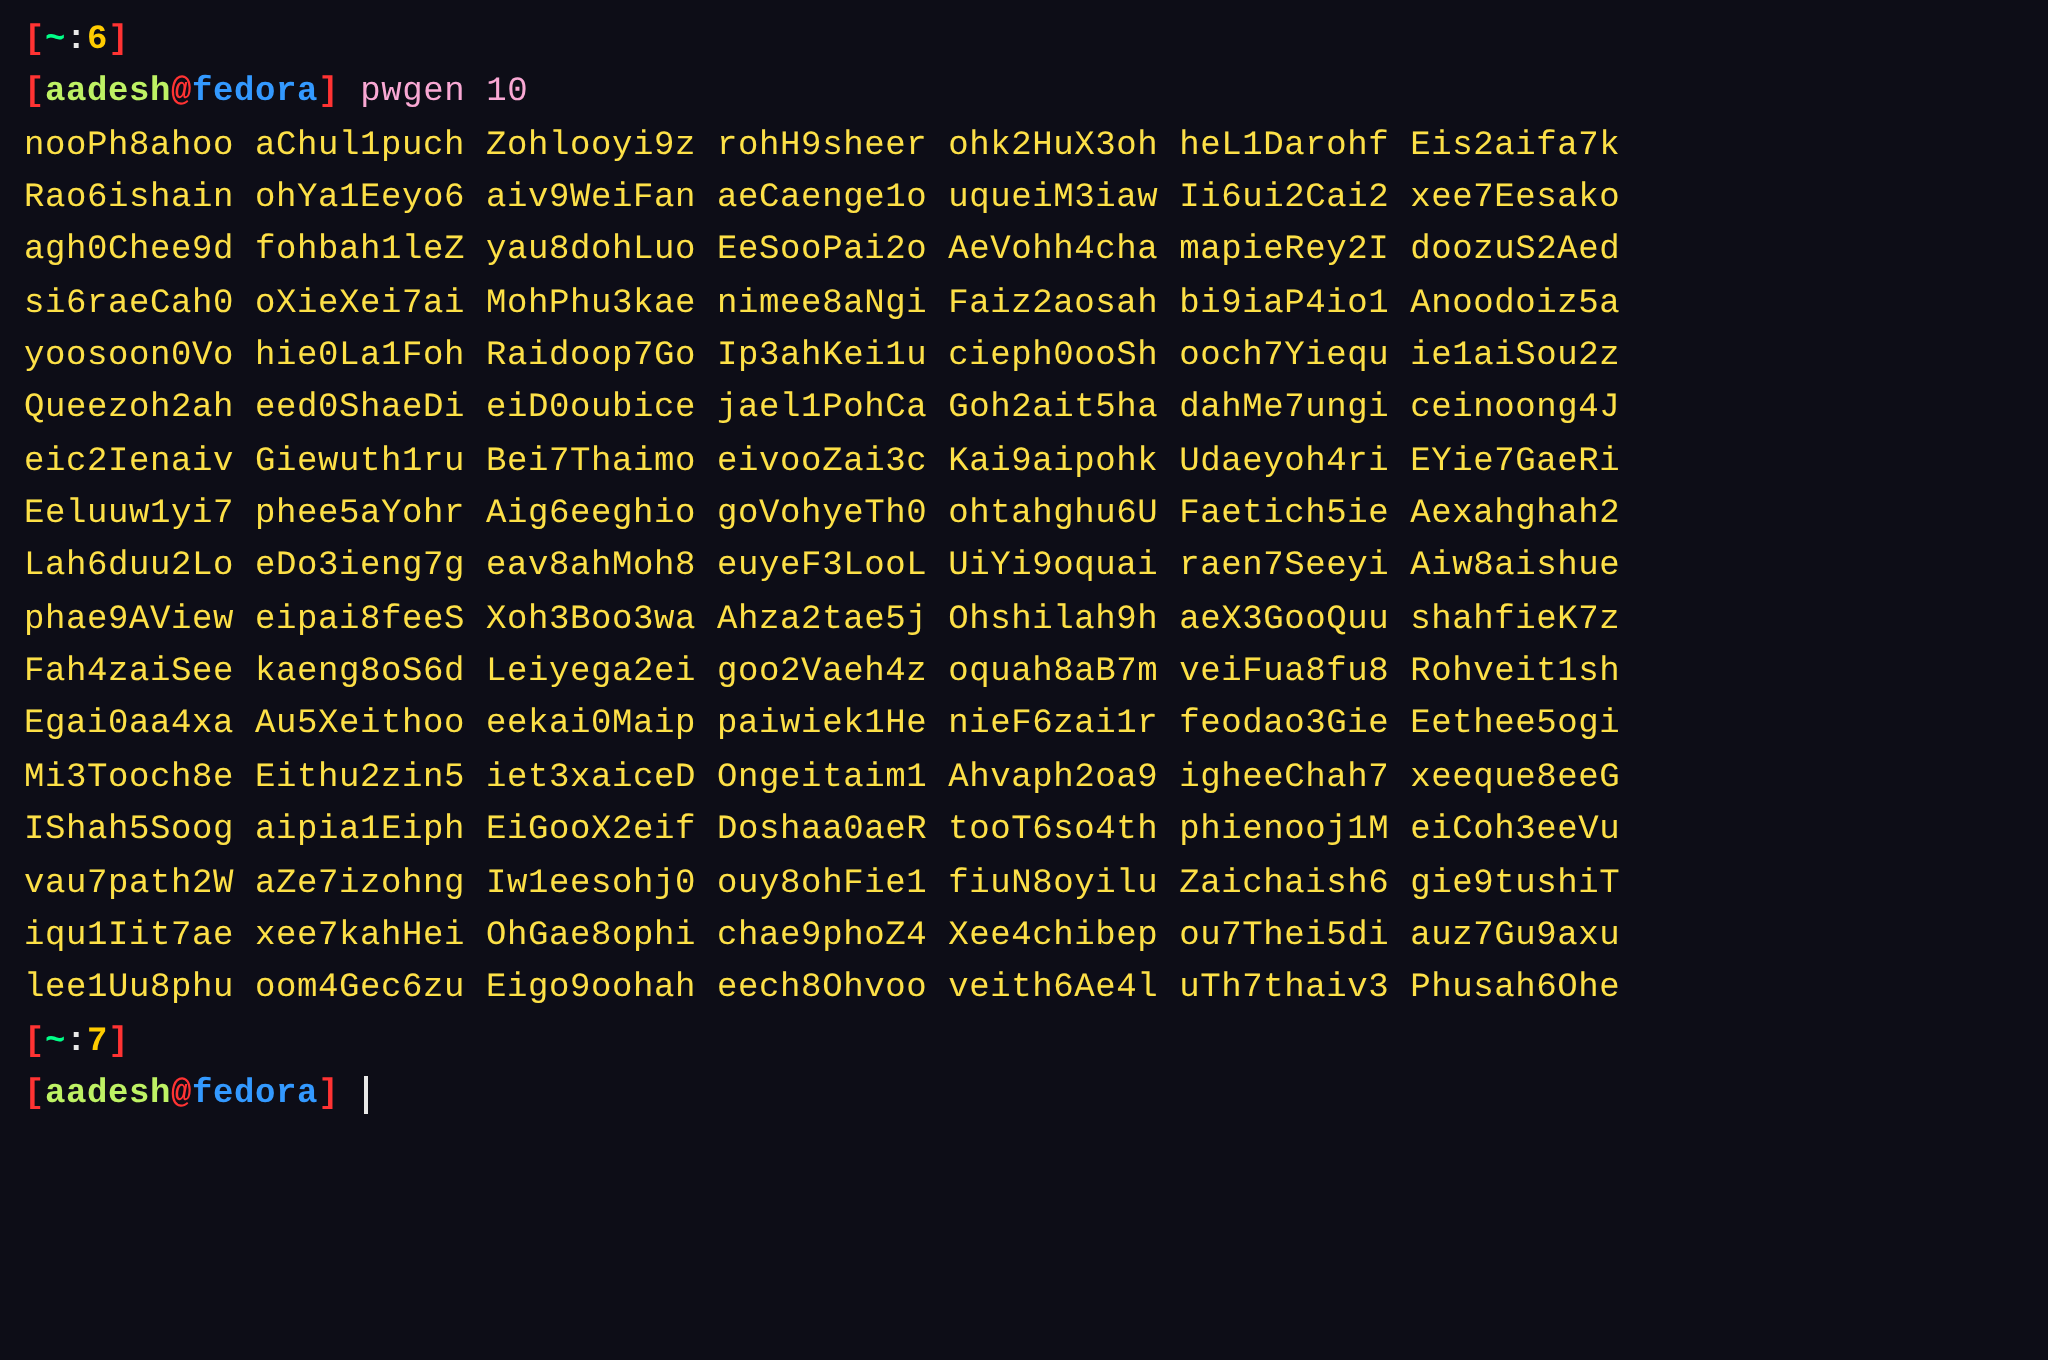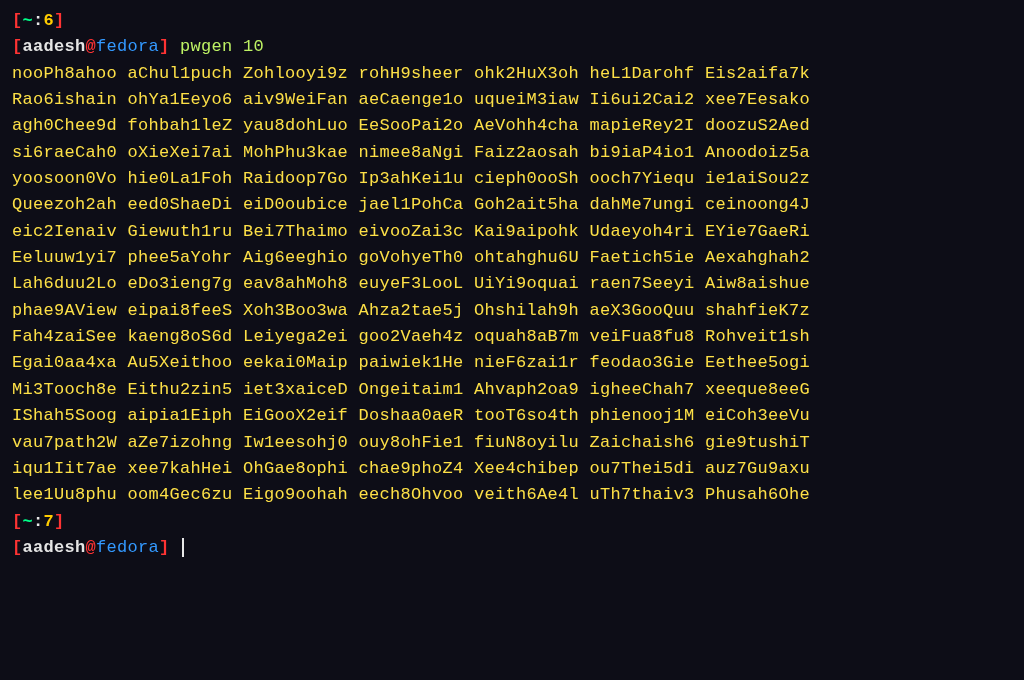--- a/index.html
+++ b/index.html
@@ -19,24 +19,24 @@
       overflow: hidden;
       letter-spacing: 0.3px;
     }
     .line {
       white-space: pre;
     }
     .bracket { color: #ff3333; font-weight: bold; }
     .tilde { color: #00ff88; font-weight: bold; }
     .colon { color: #e8e8e8; font-weight: bold; }
     .num { color: #ffcc00; font-weight: bold; }
-    .user { color: #e5e5e5; font-weight: bold; margin-top: 15px; }
+    .user { color: #bef264; font-weight: bold; margin-top: 15px; }
     .at { color: #ff3333; font-weight: bold; }
-    .host { color: #3399ff; font-weight: normal; }
-    .cmd { color: #bef264; }
+    .host { color: #3399ff; font-weight: bold; }
+    .cmd { color: #f9a8d4; }
     .output { color: #fde047; }
     .cursor {
       display: inline-block;
       width: 2px;
       height: 1.1em;
       background: #e8e8e8;
       vertical-align: text-bottom;
       margin-left: 2px;
     }
   </style>

